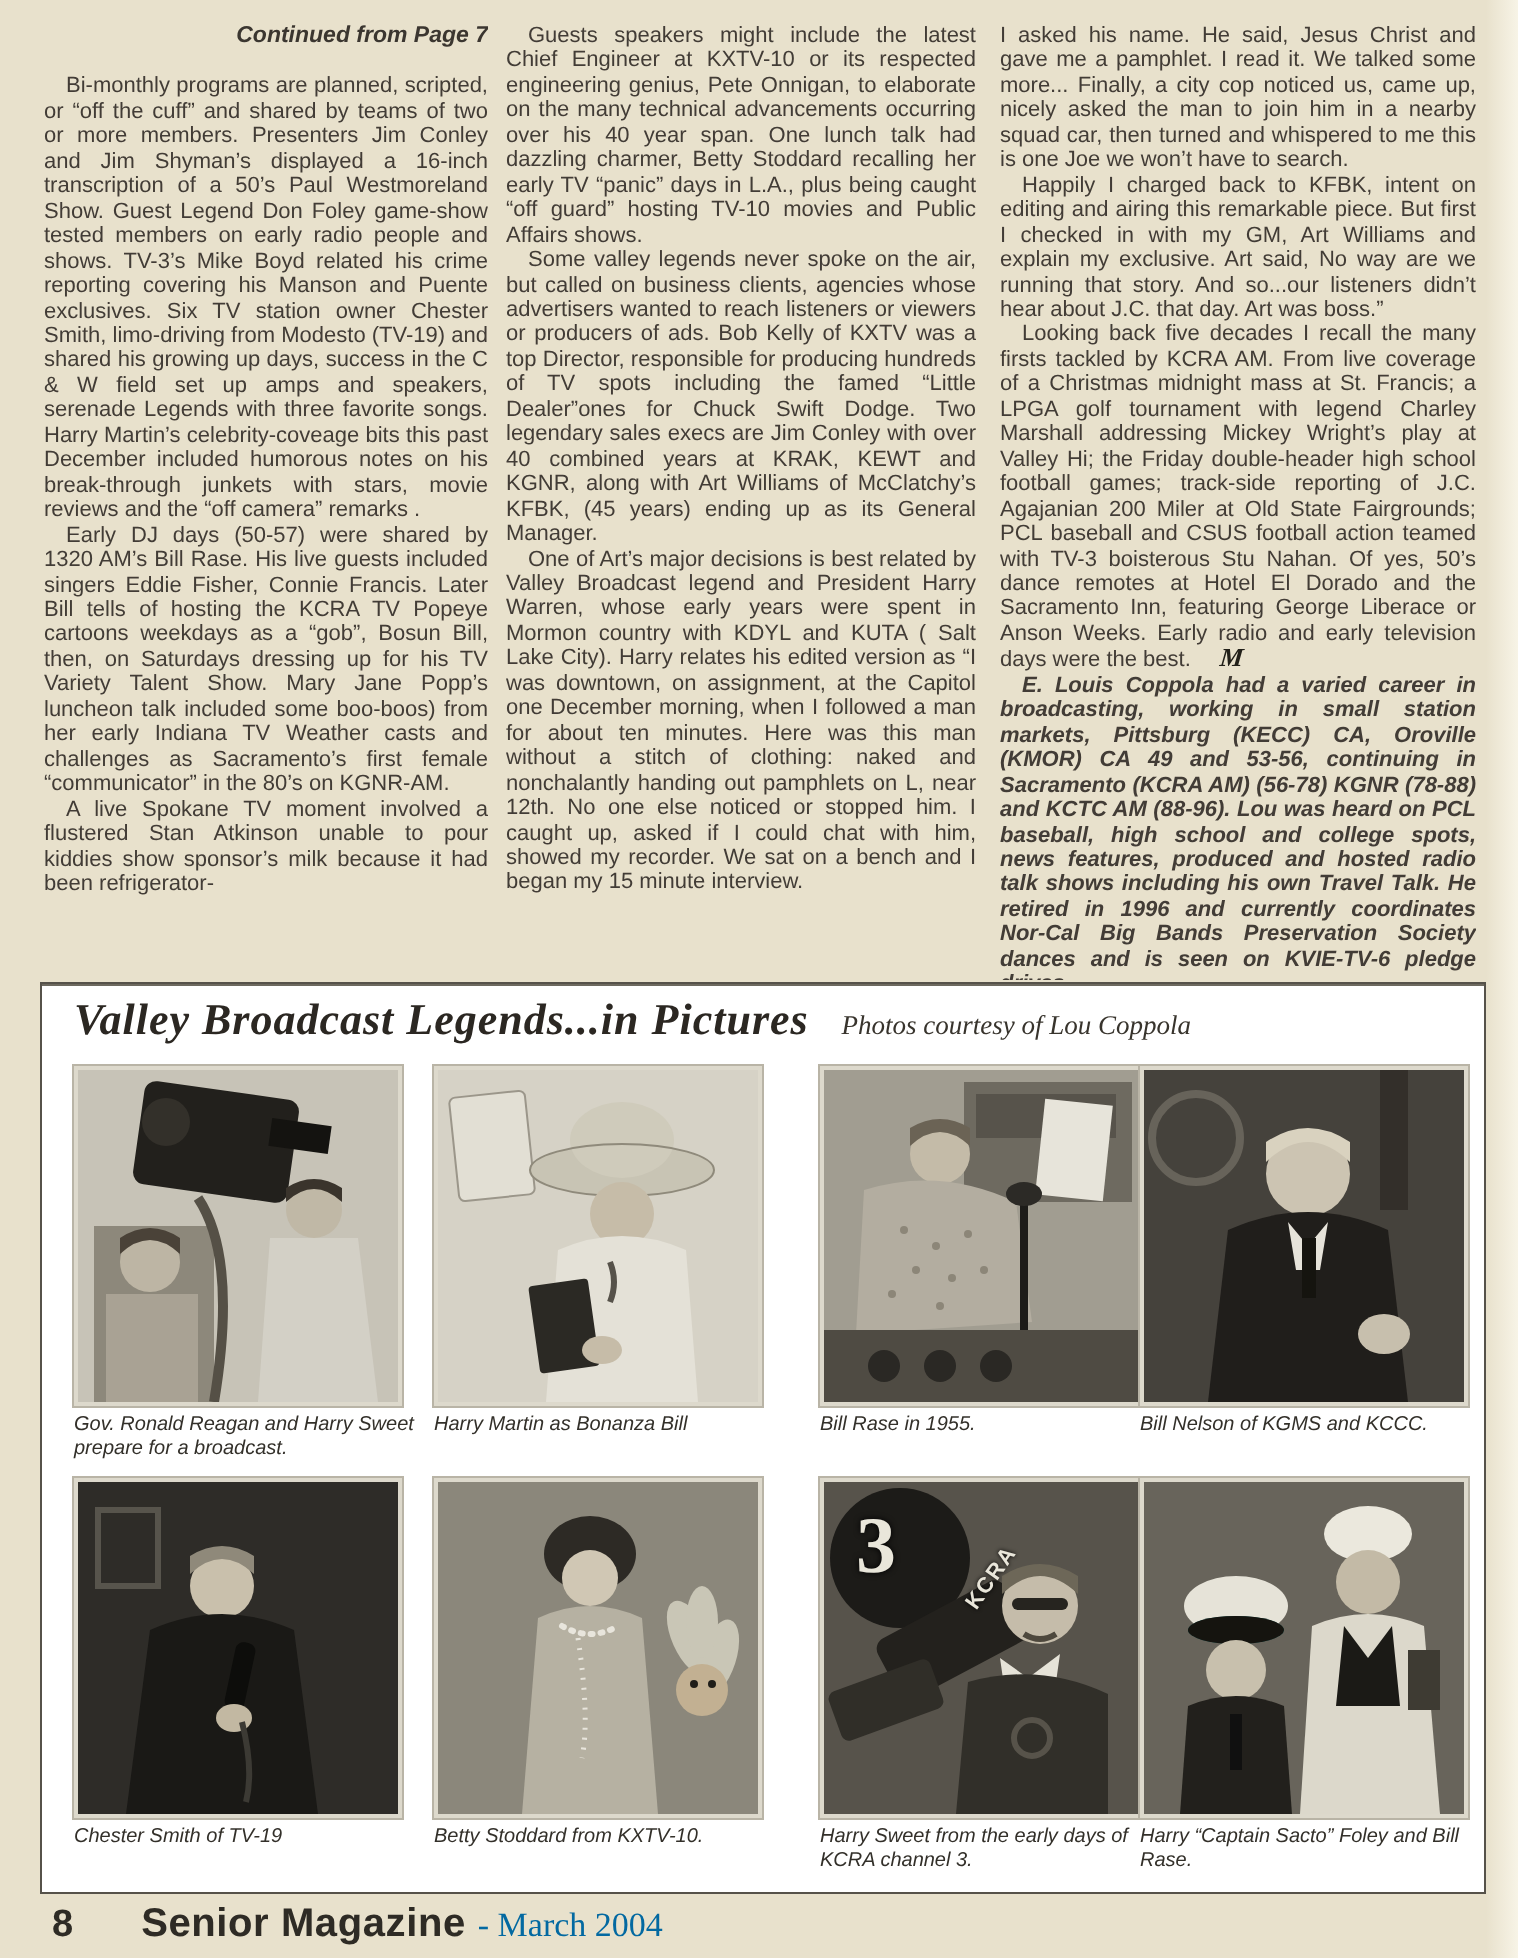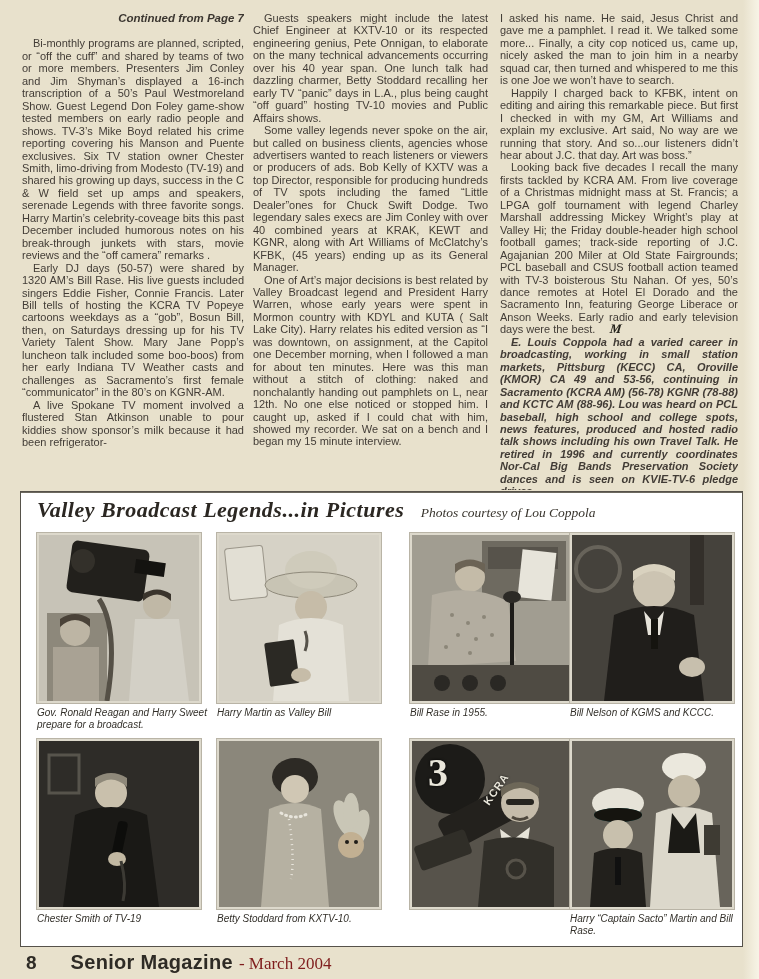--- a/index.html
+++ b/index.html
@@ -71,21 +71,21 @@
     margin-top:4px;font-style:italic;font-size:10px;line-height:12px;
     color:#33302a;text-align:left;
   }
   .row1 .cell{top:41px;}
   .row2 .cell{top:247px;}
   .c0{left:16px;} .c1{left:196px;} .c2{left:389px;} .c3{left:549px;}
   
   .footer{position:absolute;left:26px;top:951px;display:flex;align-items:baseline;}
   .page-num{font-size:19px;font-weight:bold;color:#2e2b25;margin-right:34px;}
   .mag-name{font-size:20px;font-weight:bold;color:#2e2b25;letter-spacing:.3px;}
-  .mag-issue{font-family:"Liberation Serif", serif;font-size:17px;color:#7f1d1d;margin-left:6px;}
+  .mag-issue{font-family:"Liberation Serif", serif;font-size:17px;color:#0369a1;margin-left:6px;}
 </style>
 </head>
 <body>
 
 <div class="col" id="col1">
   <p class="continued">Continued from Page 7</p>
   <p class="indent">Bi-monthly programs are planned, scripted, or “off the cuff” and shared by teams of two or more members. Presenters Jim Conley and Jim Shyman’s displayed a 16-inch transcription of a 50’s Paul Westmoreland Show. Guest Legend Don Foley game-show tested members on early radio people and shows. TV-3’s Mike Boyd related his crime reporting covering his Manson and Puente exclusives. Six TV station owner Chester Smith, limo-driving from Modesto (TV-19) and shared his growing up days, success in the C &amp; W field set up amps and speakers, serenade Legends with three favorite songs. Harry Martin’s celebrity-coveage bits this past December included humorous notes on his break-through junkets with stars, movie reviews and the “off camera” remarks .</p>
   <p class="indent">Early DJ days (50-57) were shared by 1320 AM’s Bill Rase. His live guests included singers Eddie Fisher, Connie Francis. Later Bill tells of hosting the KCRA TV Popeye cartoons weekdays as a “gob”, Bosun Bill, then, on Saturdays dressing up for his TV Variety Talent Show. Mary Jane Popp’s luncheon talk included some boo-boos) from her early Indiana TV Weather casts and challenges as Sacramento’s first female “communicator” in the 80’s on KGNR-AM.</p>
   <p class="indent">A live Spokane TV moment involved a flustered Stan Atkinson unable to pour kiddies show sponsor’s milk because it had been refrigerator-</p>
 </div>
@@ -138,21 +138,21 @@
           <ellipse cx="92" cy="50" rx="46" ry="13" fill="#c8c4b4"></ellipse>
           <ellipse cx="92" cy="35" rx="26" ry="19" fill="#cfcbbb"></ellipse>
           <ellipse cx="92" cy="50" rx="46" ry="13" fill="none" stroke="#8f8a7b"></ellipse>
           <circle cx="92" cy="72" r="16" fill="#c6bca8"></circle>
           <path d="M60 90 q32 -14 64 0 l6 76 -76 0 z" fill="#e4e1d7"></path>
           <rect x="48" y="106" width="30" height="44" rx="2" fill="#2b2924" transform="rotate(-8 63 128)"></rect>
           <ellipse cx="82" cy="140" rx="10" ry="7" fill="#c6bca8"></ellipse>
           <path d="M86 96 q4 10 0 20" stroke="#56524a" stroke-width="3" fill="none"></path>
         </svg>
       </div>
-      <figcaption class="caption">Harry Martin as Valley Bill</figcaption>
+      <figcaption class="caption">Harry Martin as Bonanza Bill</figcaption>
     </figure>
 
     <figure class="cell c2" style="margin:0">
       <div class="photo">
         <svg width="160" height="166" viewBox="0 0 160 166">
           <rect width="160" height="166" fill="#a19d91"></rect>
           <rect x="70" y="6" width="84" height="60" fill="#6e6a60"></rect>
           <rect x="76" y="12" width="70" height="22" fill="#57534b"></rect>
           <rect x="108" y="16" width="34" height="48" fill="#e7e4da" transform="rotate(6 125 40)"></rect>
           <circle cx="58" cy="42" r="15" fill="#c4bba8"></circle>
@@ -247,40 +247,41 @@
           <path d="M89 56 q19 -18 38 0 l0 -9 q-19 -12 -38 0 z" fill="#6d6758"></path>
           <rect x="94" y="58" width="28" height="6" rx="3" fill="#26241f"></rect>
           <path d="M100 76 q8 5 16 0" stroke="#4e483d" stroke-width="3" fill="none"></path>
           <path d="M88 88 l14 10 16 -12 -2 14 -26 2 z" fill="#e6e3d8"></path>
           <path d="M72 100 q36 -10 70 6 l0 60 -76 0 z" fill="#312f29"></path>
           <circle cx="104" cy="128" r="9" fill="none" stroke="#57534a" stroke-width="3"></circle>
         </svg>
         <span class="overlay-num">3</span>
         <span class="overlay-station">KCRA</span>
       </div>
+      <figcaption class="caption">Harry Sweet from the early days of KCRA channel 3.</figcaption>
     </figure>
 
     <figure class="cell c3" style="margin:0">
       <div class="photo">
         <svg width="160" height="166" viewBox="0 0 160 166">
           <rect width="160" height="166" fill="#68645b"></rect>
           <ellipse cx="46" cy="62" rx="26" ry="15" fill="#e6e3d8"></ellipse>
           <ellipse cx="46" cy="74" rx="24" ry="7" fill="#16514f"></ellipse>
           <ellipse cx="46" cy="74" rx="24" ry="7" fill="#15140f"></ellipse>
           <circle cx="46" cy="94" r="15" fill="#c8c0ad"></circle>
           <path d="M22 112 q24 -10 48 0 l4 54 -56 0 z" fill="#22201c"></path>
           <rect x="43" y="116" width="6" height="28" fill="#101010"></rect>
           <ellipse cx="112" cy="26" rx="22" ry="14" fill="#ebe8dd"></ellipse>
           <circle cx="112" cy="50" r="16" fill="#c3baa6"></circle>
           <path d="M84 72 q28 -12 56 0 l8 94 -70 0 z" fill="#dcd8cb"></path>
           <path d="M100 72 l12 16 12 -16 4 40 -32 0 z" fill="#1b1a16"></path>
           <rect x="132" y="84" width="16" height="30" fill="#3e3b33"></rect>
         </svg>
       </div>
-      <figcaption class="caption">Harry “Captain Sacto” Martin and Bill Rase.</figcaption>
+      <figcaption class="caption">Harry “Captain Sacto” Foley and Bill Rase.</figcaption>
     </figure>
   </div>
 </div>
 
 <div class="footer">
   <span class="page-num">8</span>
   <span class="mag-name">Senior Magazine</span>
   <span class="mag-issue">- March 2004</span>
 </div>
 

